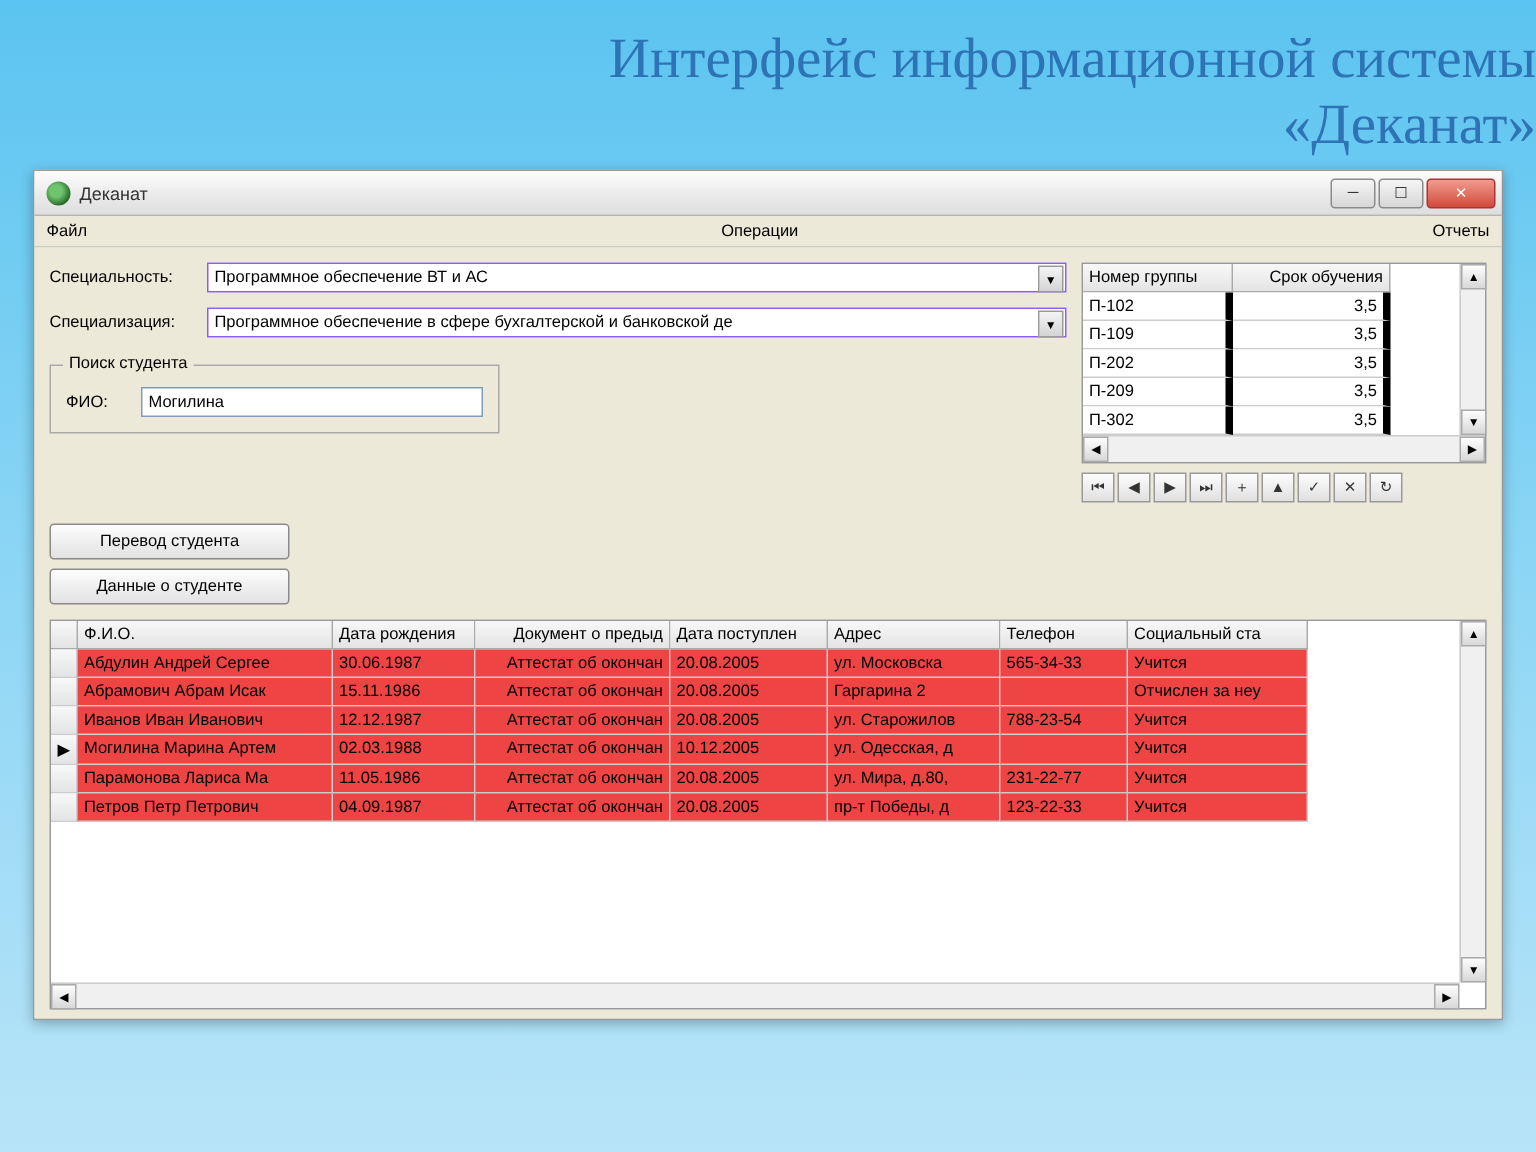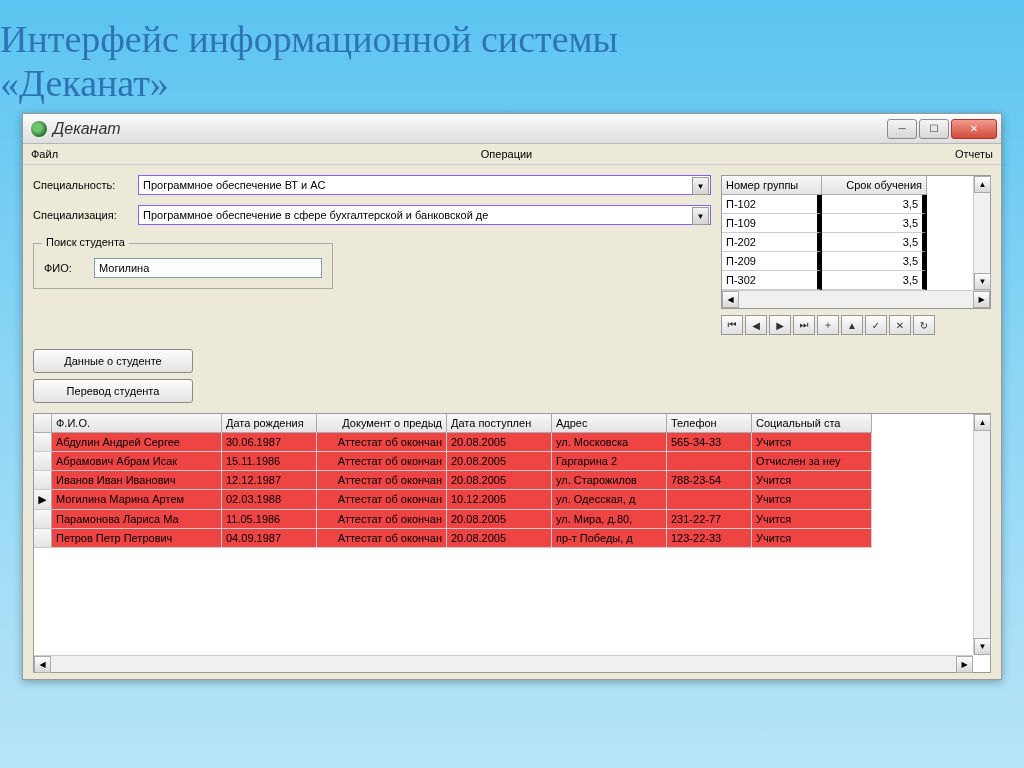--- a/index.html
+++ b/index.html
@@ -6,21 +6,21 @@
   body {
     font-family: Tahoma, Arial, sans-serif;
     font-size: 11px;
     background: linear-gradient(180deg, #5bc4f0 0%, #8dd6f5 50%, #b8e4f8 100%);
     width: 1024px;
     height: 768px;
     overflow: hidden;
     position: relative;
   }
   .slide-title {
-    text-align: left;
+    text-align: right;
     color: #2e74b5;
     font-family: "Times New Roman", serif;
     font-size: 38px;
     font-weight: normal;
     padding: 18px 0 8px 0;
     line-height: 1.15;
   }
   .app-window {
     margin: 0 auto;
     width: 980px;
@@ -36,21 +36,21 @@
     align-items: center;
     padding: 0 4px 0 8px;
     border-bottom: 1px solid #b5b5b5;
   }
   .titlebar .app-icon {
     width: 16px; height: 16px;
     background: radial-gradient(circle at 40% 40%, #6fc46f 30%, #2a6b2a 70%);
     border-radius: 50%;
     margin-right: 6px;
   }
-  .titlebar-text { color: #333; font-size: 16px; font-style: italic; }
+  .titlebar-text { color: #333; font-size: 12px; }
   .win-controls { margin-left: auto; display: flex; gap: 2px; }
   .win-btn {
     width: 30px; height: 20px;
     border: 1px solid #8a8a8a;
     border-radius: 3px;
     background: linear-gradient(180deg,#f6f6f6,#d6d6d6);
     display:flex; align-items:center; justify-content:center;
     font-size:10px; color:#333;
   }
   .win-btn.close { background: linear-gradient(180deg,#f19c8f,#d14a3a); color:#fff; width:46px; border-color:#a33; }
@@ -214,22 +214,22 @@
         <div style="display:flex; gap:60px;flex-direction:column;">
           <div class="search-box">
             <div class="legend">Поиск студента</div>
             <div class="row">
               <label>ФИО:</label>
               <input class="text-input" value="Могилина" style="">
             </div>
           </div>
 
           <div class="action-col" style="margin-top:0;">
+            <div class="win-button">Перевод студента</div>
             <div class="win-button">Данные о студенте</div>
-            <div class="win-button">Перевод студента</div>
           </div>
         </div>
       </div>
 
       <div class="right-col">
         <div class="groups-wrap">
           <div style="padding-right:17px;">
             <div class="grid-head">
               <div class="cell c1">Номер группы</div>
               <div class="cell c2">Срок обучения</div>

